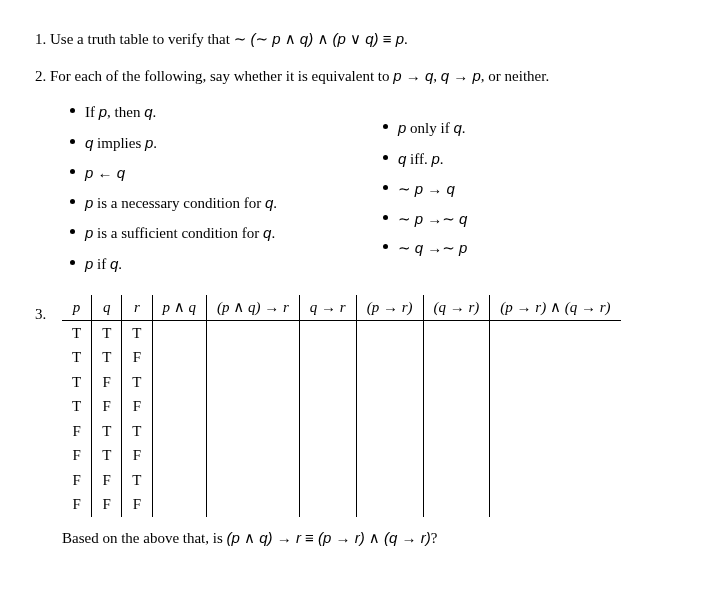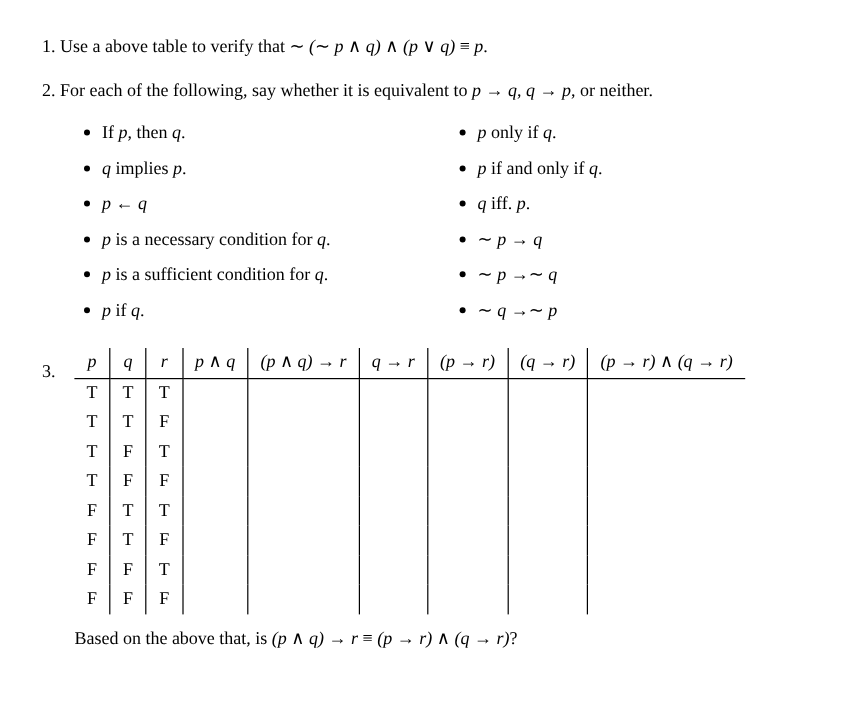--- a/index.html
+++ b/index.html
@@ -5,21 +5,21 @@
   body {
     font-family: "Times New Roman", Times, serif;
     font-size: 15px;
     background: #fff;
     color: #000;
     margin: 0;
     padding: 28px 22px 28px 28px;
     width: 718px;
     box-sizing: border-box;
   }
-  .math { font-style: italic; font-family: Liberation Serif, serif; }
+  .math { font-style: italic; font-family: Liberation Sans, sans-serif; }
   .op { font-style: normal; }
   ol.outer { padding-left: 22px; margin: 0; }
   ol.outer > li { margin-bottom: 14px; line-height: 1.5; }
   .cols { display: flex; margin-top: 8px; margin-left: 20px; align-items: center; }
   .col { flex: 1; }
   .bullet-row { display: flex; align-items: flex-start; margin: 4px 0; line-height: 1.7; }
   .bullet-dot {
     width: 5px; height: 5px; background: #000; border-radius: 50%;
     margin-top: 9px; margin-right: 10px; flex: none;
   }
@@ -34,21 +34,21 @@
   table.truth th { font-style: italic; border-bottom: 1px solid #000; }
   .vline { border-right: 1px solid #000; }
   .followup { margin-top: 10px; margin-left: 12px; }
 </style>
 </head>
 <body>
 
 <ol class="outer">
 
   <li>
-    <span>Use a above table to verify that </span>
+    <span>Use a truth table to verify that </span>
     <span class="math">
       <span class="op">∼</span> (<span class="op">∼</span> p <span class="op">∧</span> q) <span class="op">∧</span> (p <span class="op">∨</span> q) <span class="op">≡</span> p</span><span>.</span>
   </li>
 
   <li>
     <span>For each of the following, say whether it is equivalent to </span>
     <span class="math">p <span class="op">→</span> q</span><span>, </span>
     <span class="math">q <span class="op">→</span> p</span><span>, or neither.</span>
 
     <div class="cols">
@@ -75,24 +75,20 @@
           </div>
         <div class="bullet-row">
             <span class="bullet-dot"></span>
           <span><span class="math">p</span> if <span class="math">q</span>.</span>
           </div>
       </div>
       <div class="col">
         <div class="bullet-row">
             <span class="bullet-dot"></span>
           <span><span class="math">p</span> only if <span class="math">q</span>.</span>
-          </div>
-        <div class="bullet-row">
-            <span class="bullet-dot"></span>
-          <span><span class="math">p</span> if and only if <span class="math">q</span>.</span>
           </div>
         <div class="bullet-row">
             <span class="bullet-dot"></span>
           <span><span class="math">q</span> iff. <span class="math">p</span>.</span>
           </div>
         <div class="bullet-row">
             <span class="bullet-dot"></span>
           <span class="math"><span class="op">∼</span> p <span class="op">→</span> q</span>
           </div>
         <div class="bullet-row">

